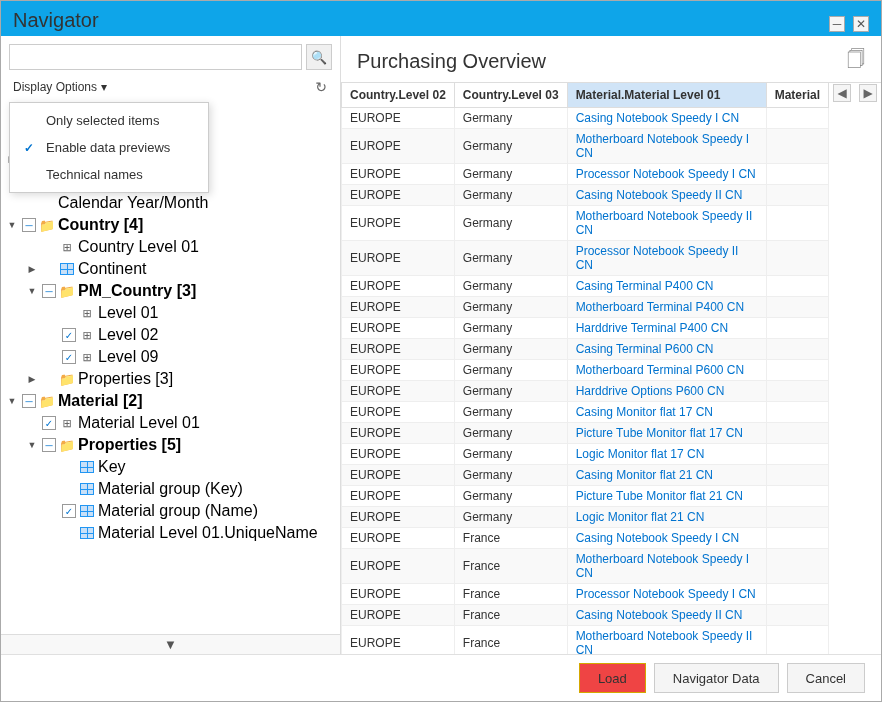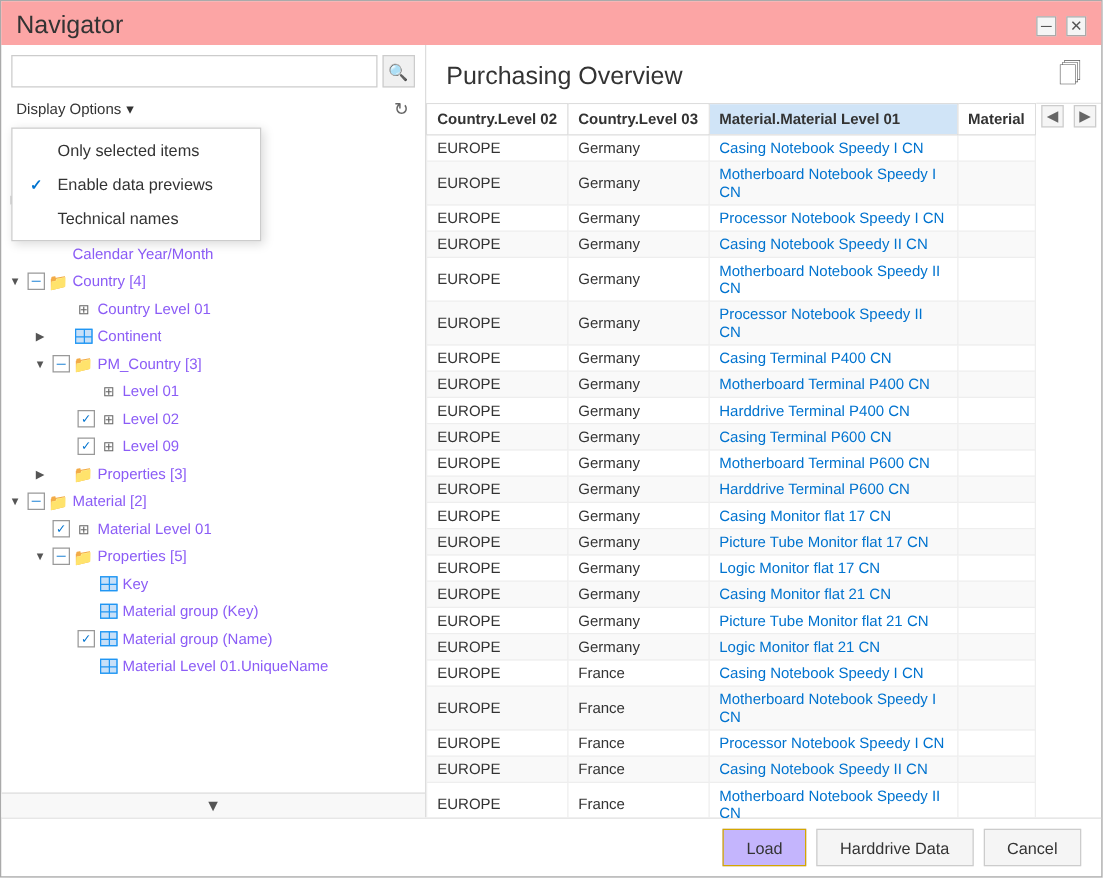--- a/index.html
+++ b/index.html
@@ -18,24 +18,24 @@
       width: 882px;
       height: 702px;
       background: #fff;
       border: 1px solid #aaa;
       display: flex;
       flex-direction: column;
       box-shadow: 2px 2px 10px rgba(0,0,0,0.2);
       position: relative;
     }
     .title-bar {
-      background: #fca5a5;
+      background: #0ea5e9;
       padding: 8px 12px 4px 12px;
       display: flex;
-      align-items: center;
+      align-items: flex-end;
       justify-content: space-between;
       border-bottom: none;
     }
     .title-bar-title {
       font-size: 20px;
       font-weight: 300;
       color: #333;
     }
     .title-bar-controls {
       display: flex;
@@ -217,27 +217,27 @@
       align-items: flex-end;
       gap: 1px;
       height: 12px;
     }
     .icon-bar-chart span { display: inline-block; width: 3px; }
     .icon-hierarchy {
       font-size: 11px;
       color: #666;
     }
     .tree-label {
-      font-size: 12px;
-      color: #8b5cf6;
+      font-size: 16px;
+      color: #000000;
       white-space: nowrap;
       overflow: hidden;
       text-overflow: ellipsis;
     }
-    .tree-label.bold { font-weight: 400; }
+    .tree-label.bold { font-weight: 700; }
     
     .tree-container::-webkit-scrollbar { width: 8px; }
     .tree-container::-webkit-scrollbar-track { background: #f0f0f0; }
     .tree-container::-webkit-scrollbar-thumb { background: #ccc; border-radius: 4px; }
     
     .left-scroll-btn {
       width: 100%;
       height: 20px;
       background: #f8f8f8;
       border-top: 1px solid #ddd;
@@ -362,21 +362,21 @@
     .btn {
       height: 30px;
       padding: 0 18px;
       border: 1px solid #ccc;
       background: #f5f5f5;
       font-size: 13px;
       cursor: pointer;
       color: #333;
     }
     .btn-primary {
-      background: #c4b5fd;
+      background: #ef4444;
       border-color: #d4a800;
       color: #333;
       font-weight: 500;
       margin-left: 16px;
     }
 
     
     .bar-orange { background: #e8760a; }
     .bar-yellow { background: #f5c518; }
     .bar-blue { background: #2196f3; }
@@ -708,21 +708,21 @@
                 </tr>
                 <tr>
                   <td>EUROPE</td>
                   <td>Germany</td>
                   <td class="link-text">Motherboard Terminal P600 CN</td>
                   <td></td>
                 </tr>
                 <tr>
                   <td>EUROPE</td>
                   <td>Germany</td>
-                  <td class="link-text">Harddrive Terminal P600 CN</td>
+                  <td class="link-text">Harddrive Options P600 CN</td>
                   <td></td>
                 </tr>
                 <tr>
                   <td>EUROPE</td>
                   <td>Germany</td>
                   <td class="link-text">Casing Monitor flat 17 CN</td>
                   <td></td>
                 </tr>
                 <tr>
                   <td>EUROPE</td>
@@ -794,16 +794,16 @@
             <div class="h-scroll-thumb"></div>
           </div>
           <div class="h-scroll-btn">▶</div>
         </div>
       </div>
     </div>
   </div>
 
   <div class="footer">
     <button class="btn btn-primary">Load</button>
-    <button class="btn">Harddrive Data</button>
+    <button class="btn">Navigator Data</button>
     <button class="btn">Cancel</button>
   </div>
 </div>
 
 </body></html>

